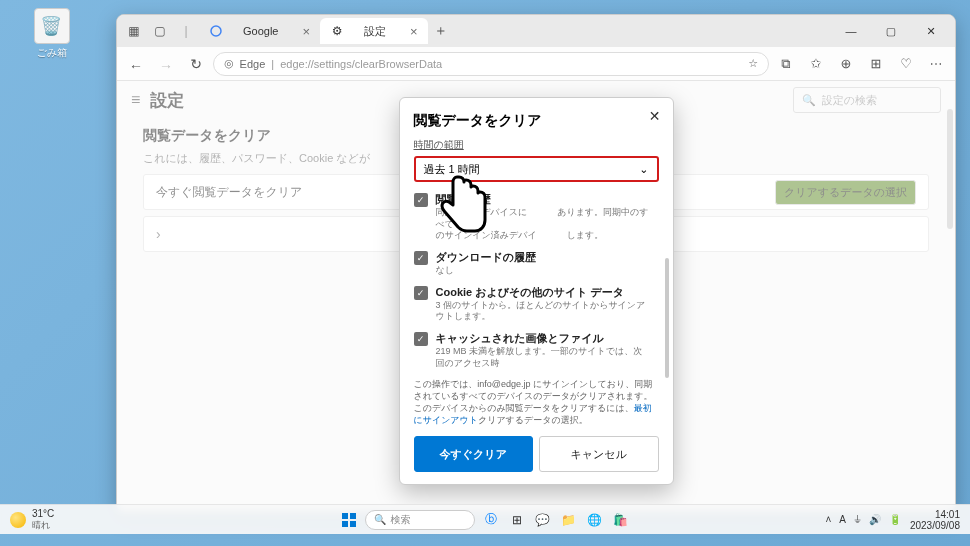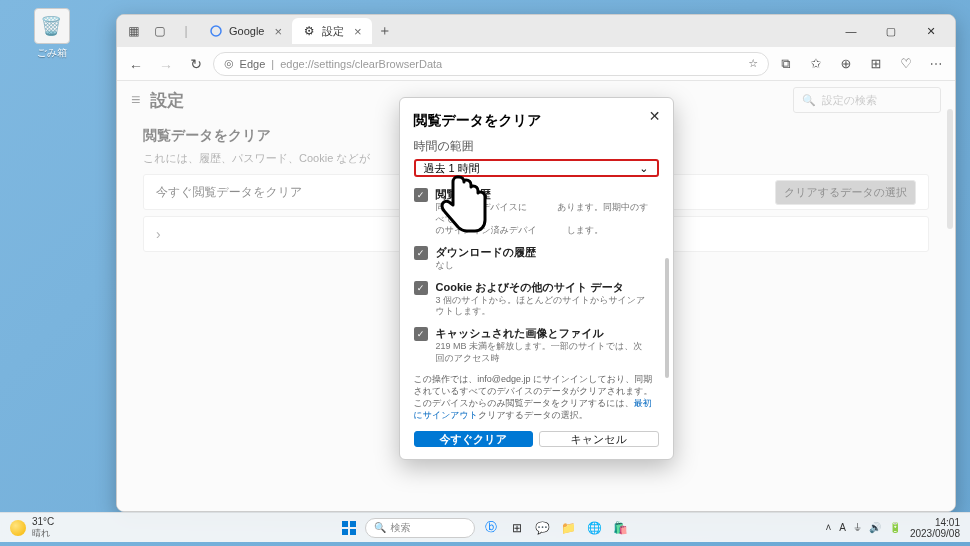--- a/index.html
+++ b/index.html
@@ -6,21 +6,21 @@
 body { width: 970px; height: 546px; background: linear-gradient(135deg, #7fb8e0 0%, #6ba8d4 100%); position: relative; overflow: hidden; }
 
 .desktop-icon { position: absolute; top: 8px; left: 28px; display: flex; flex-direction: column; align-items: center; width: 48px; }
 .desktop-icon .bin { width: 36px; height: 36px; background: #f5f5f5; border: 1px solid #ccc; border-radius: 4px; display: flex; align-items: center; justify-content: center; font-size: 18px; }
 .desktop-icon span { font-size: 10px; color: #fff; text-shadow: 0 1px 1px rgba(0,0,0,.4); margin-top: 2px; }
 
 .window { position: absolute; top: 14px; left: 116px; right: 14px; bottom: 34px; background: #f7f7f7; border: 1px solid #ccc; border-radius: 8px; box-shadow: 0 6px 20px rgba(0,0,0,.25); display: flex; flex-direction: column; overflow: hidden; }
 
 .titlebar { height: 32px; background: #eaeaea; display: flex; align-items: center; padding: 0 4px; }
 .titlebar .sq { width: 22px; height: 22px; display: flex; align-items: center; justify-content: center; color: #555; font-size: 12px; margin: 0 2px; }
-.tab { height: 26px; padding: 0 10px; border-radius: 6px 6px 0 0; display: flex; align-items: center; gap: 6px; font-size: 11px; color: #333; }
+.tab { height: 26px; padding: 0 10px; border-radius: 6px 6px 0 0; display: flex; align-items: center; gap: 20px; font-size: 11px; color: #333; }
 .tab.active { background: #fff; }
 .tab .tab-ico { width: 14px; height: 14px; display: inline-flex; align-items: center; justify-content: center; font-size: 12px; }
 .tab .tx { color: #6e6e6e; font-size: 13px; margin-left: 4px; }
 .newtab { width: 26px; height: 26px; display: flex; align-items: center; justify-content: center; font-size: 14px; color: #555; }
 .spacer { flex: 1; }
 .wctrl { width: 40px; height: 28px; display: flex; align-items: center; justify-content: center; font-size: 11px; color: #333; }
 
 .addrbar { height: 34px; background: #fdfdfd; border-bottom: 1px solid #e5e5e5; display: flex; align-items: center; padding: 0 6px; gap: 4px; }
 .addrbar .nav { width: 26px; height: 26px; display: flex; align-items: center; justify-content: center; color: #555; font-size: 14px; }
 .addrbar .url { flex: 1; height: 24px; background: #fff; border: 1px solid #ddd; border-radius: 14px; display: flex; align-items: center; padding: 0 10px; gap: 6px; font-size: 11px; color: #6a6a6a; }
@@ -30,52 +30,52 @@
 .content { flex: 1; background: #f7f7f7; position: relative; overflow: hidden; }
 .pagehdr { height: 38px; display: flex; align-items: center; padding: 0 14px 0 14px; gap: 10px; }
 .pagehdr .menu { font-size: 16px; color: #333; }
 .pagehdr h1 { font-size: 17px; font-weight: 600; }
 .pagehdr .search { margin-left: auto; width: 148px; height: 26px; border: 1px solid #c7c7c7; border-radius: 3px; display: flex; align-items: center; padding: 0 8px; gap: 6px; font-size: 11px; color: #888; }
 
 .section { padding: 8px 26px; }
 .section h2 { font-size: 14px; font-weight: 600; margin-bottom: 6px; }
 .section .desc { font-size: 11px; color: #555; margin-bottom: 8px; }
 .row { background: #fff; border: 1px solid #ddd; border-radius: 3px; height: 36px; display: flex; align-items: center; padding: 0 12px; font-size: 12px; margin-bottom: 6px; justify-content: space-between; }
-.row .right-btn { border: 1px solid #ccc; border-radius: 3px; font-size: 11px; padding: 4px 8px; background: #a3a3a3; }
+.row .right-btn { border: 1px solid #ccc; border-radius: 3px; font-size: 11px; padding: 4px 8px; background: #4d7c0f; }
 .row .chev { color: #555; font-size: 14px; }
 .toggle { width: 32px; height: 16px; border-radius: 10px; position: relative; }
 .toggle.off { background: #fff; border: 1px solid #888; }
 .toggle.off::after { content: ""; position: absolute; width: 10px; height: 10px; border-radius: 50%; background: #555; right: 3px; top: 2px; }
 .toggle.on { background: #0078d4; }
 .toggle.on::after { content: ""; position: absolute; width: 10px; height: 10px; border-radius: 50%; background: #fff; right: 3px; top: 3px; }
 
 .scrollbar { position: absolute; right: 2px; top: 28px; width: 6px; height: 120px; background: #c2c2c2; border-radius: 3px; }
 
 .overlay { position: absolute; inset: 0; background: rgba(255,255,255,.55); display: flex; align-items: flex-start; justify-content: center; padding-top: 16px; }
 .dialog { width: 275px; background: #fff; border: 1px solid #ccc; border-radius: 6px; box-shadow: 0 8px 24px rgba(0,0,0,.25); padding: 14px 14px 12px; position: relative; }
 .dialog .close { position: absolute; top: 8px; right: 8px; font-size: 14px; color: #333; width: 20px; height: 20px; display: flex; align-items: center; justify-content: center; }
 .dialog h3 { font-size: 14px; font-weight: 600; margin-bottom: 8px; }
-.dialog .lbl { font-size: 12px; color: #555; margin-bottom: 4px; }
-.dialog .select { height: 18px; border: 2px solid #d21b1b; border-radius: 3px; display: flex; align-items: center; justify-content: space-between; padding: 0 8px; font-size: 11px; margin-bottom: 10px; }
+.dialog .lbl { font-size: 10px; color: #555; margin-bottom: 4px; text-decoration: underline; }
+.dialog .select { height: 26px; border: 2px solid #d21b1b; border-radius: 3px; display: flex; align-items: center; justify-content: space-between; padding: 0 8px; font-size: 11px; margin-bottom: 10px; }
 .dialog .item { display: flex; gap: 8px; margin-bottom: 8px; padding-right: 8px; }
 .dialog .chk { width: 14px; height: 14px; background: #6e6e6e; border-radius: 2px; display: flex; align-items: center; justify-content: center; color: #fff; font-size: 9px; flex-shrink: 0; margin-top: 1px; }
 .dialog .item .texts { flex: 1; }
 .dialog .item .title { font-size: 11px; font-weight: 600; color: #222; }
 .dialog .item .sub { font-size: 9px; color: #777; line-height: 1.3; }
 .dialog .note { font-size: 9px; color: #666; line-height: 1.35; margin: 4px 0 10px; }
 .dialog .note a { color: #0067c0; text-decoration: none; }
 .dialog .btns { display: flex; gap: 6px; }
-.dialog .btn { flex: 1; height: 16px; border-radius: 3px; font-size: 11px; display: flex; align-items: center; justify-content: center; border: 1px solid #ccc; }
+.dialog .btn { flex: 1; height: 36px; border-radius: 3px; font-size: 11px; display: flex; align-items: center; justify-content: center; border: 1px solid #ccc; }
 .dialog .btn.primary { background: #0078d4; color: #fff; border-color: #0078d4; font-weight: 600; }
 .dialog .btn.secondary { background: #fff; color: #222; }
 .dialog .dscroll { position: absolute; right: 4px; top: 160px; width: 4px; height: 120px; background: #c9c9c9; border-radius: 2px; }
 
 .hand { position: absolute; pointer-events: none; z-index: 50; }
 
-.taskbar { position: absolute; bottom: 4px; left: 0; right: 0; height: 30px; background: rgba(248,248,248,.92); border-top: 1px solid rgba(0,0,0,.08); display: flex; align-items: center; padding: 0 10px; font-size: 10px; color: #333; backdrop-filter: blur(4px); }
+.taskbar { position: absolute; bottom: 12px; left: 0; right: 0; height: 30px; background: rgba(248,248,248,.92); border-top: 1px solid rgba(0,0,0,.08); display: flex; align-items: center; padding: 0 10px; font-size: 10px; color: #333; backdrop-filter: blur(4px); }
 .taskbar .weather { display: flex; align-items: center; gap: 6px; }
 .taskbar .wico { width: 16px; height: 16px; background: radial-gradient(circle at 35% 35%, #ffe480, #f7b500); border-radius: 50%; }
 .taskbar .center { position: absolute; left: 50%; transform: translateX(-50%); display: flex; gap: 6px; align-items: center; }
 .taskbar .center .tbico { width: 20px; height: 20px; border-radius: 3px; display: flex; align-items: center; justify-content: center; font-size: 12px; }
 .taskbar .searchbox { width: 110px; height: 20px; background: #fff; border: 1px solid #ccc; border-radius: 11px; display: flex; align-items: center; padding: 0 8px; gap: 4px; font-size: 10px; color: #888; }
 .taskbar .tray { margin-left: auto; display: flex; align-items: center; gap: 8px; }
 .taskbar .clock { text-align: right; line-height: 1.1; font-size: 10px; }
 </style>
 </head>
 <body>

